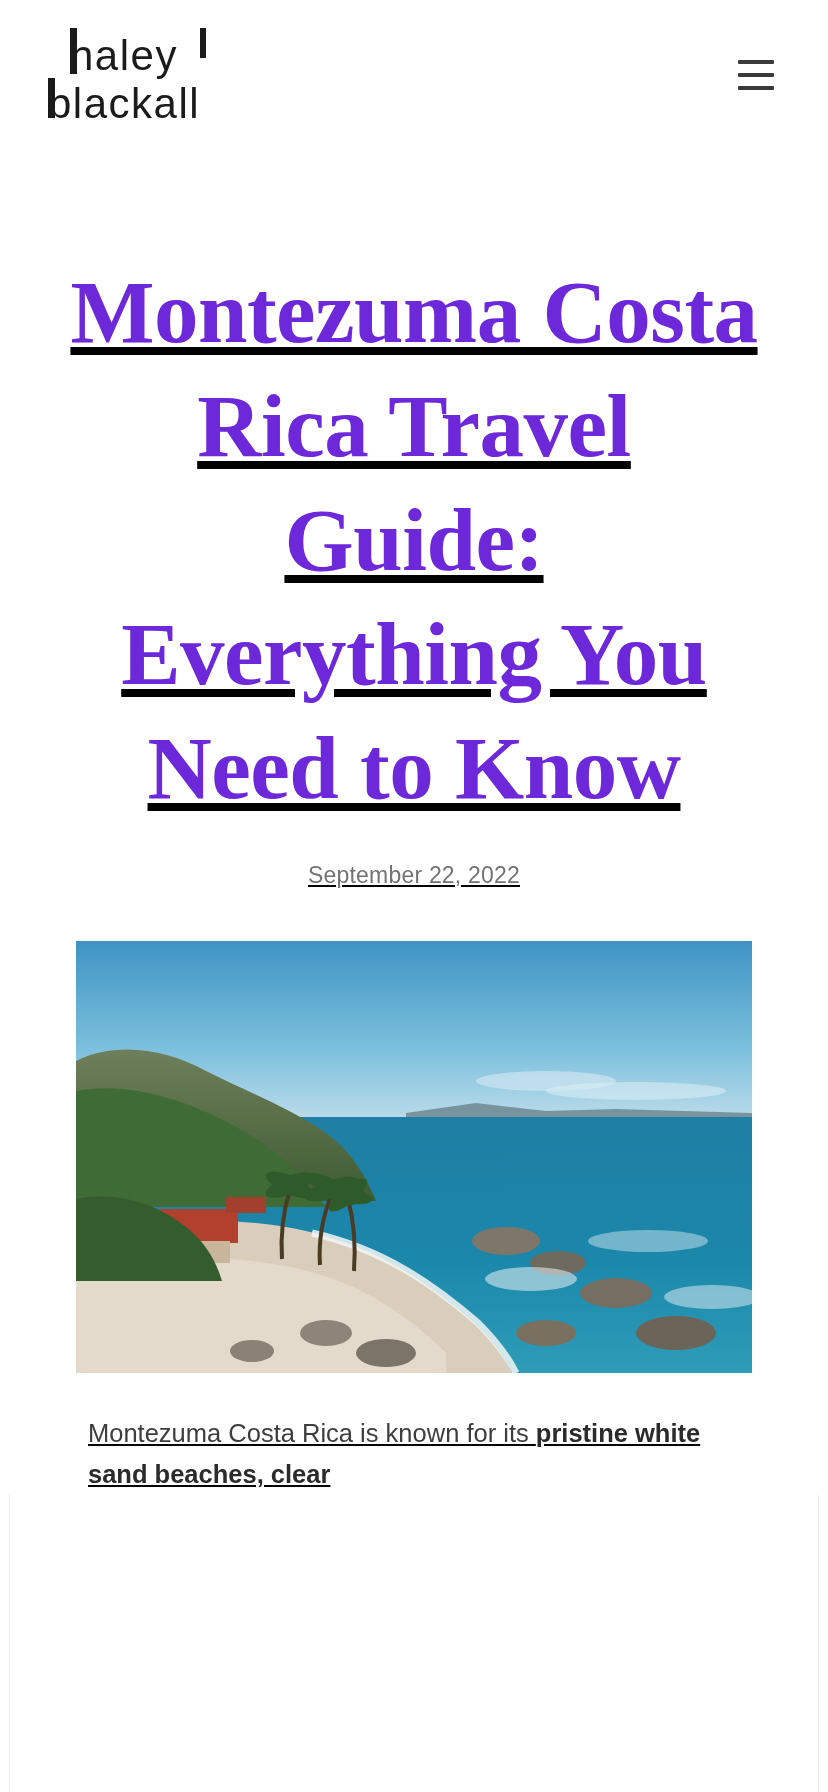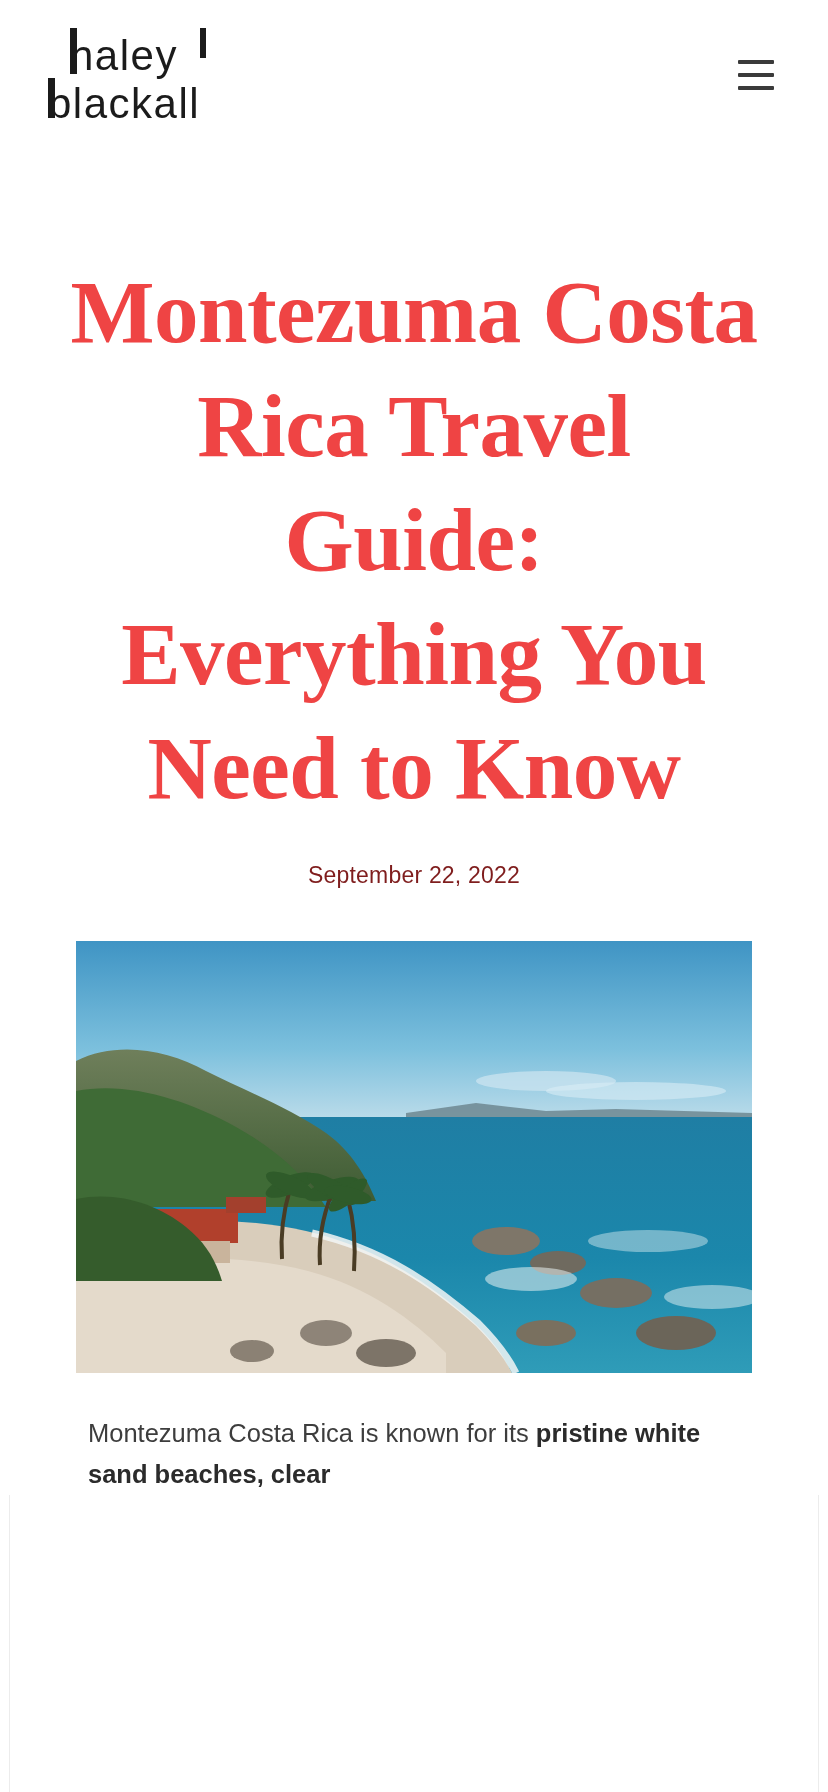--- a/index.html
+++ b/index.html
@@ -10,20 +10,21 @@
     background: #ffffff;
     font-family: "Liberation Sans", sans-serif;
     overflow: hidden;
   }
 
   .page {
     position: relative;
     width: 828px;
     height: 1792px;
     background: #ffffff;
+    text-decoration: underline;
   }
 
   
   .site-header {
     position: relative;
     height: 232px;
     width: 100%;
     background: #ffffff;
   }
 
@@ -83,30 +84,30 @@
   }
   .edge-rule.left { left: 9px; }
   .edge-rule.right { right: 9px; }
 
   .post-title {
     font-family: "Liberation Serif", "DejaVu Serif", serif;
     font-weight: 700;
     font-size: 89px;
     line-height: 1.28;
     letter-spacing: -0.5px;
-    color: #ef4444;
+    color: #6d28d9;
     text-align: center;
     padding: 24px 18px 0 18px;
   }
 
   .post-date {
     margin-top: 36px;
     text-align: center;
     font-size: 23px;
-    color: #7f1d1d;
+    color: #737373;
     letter-spacing: 0.2px;
   }
 
   
   .hero-figure {
     margin: 52px auto 0 auto;
     width: 676px;
     height: 432px;
     position: relative;
     overflow: hidden;

